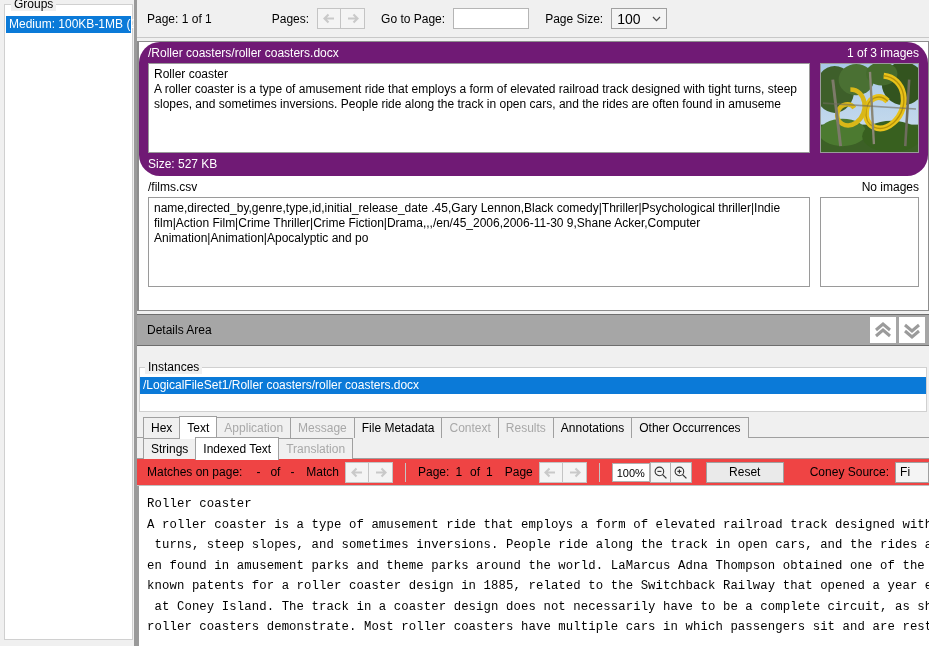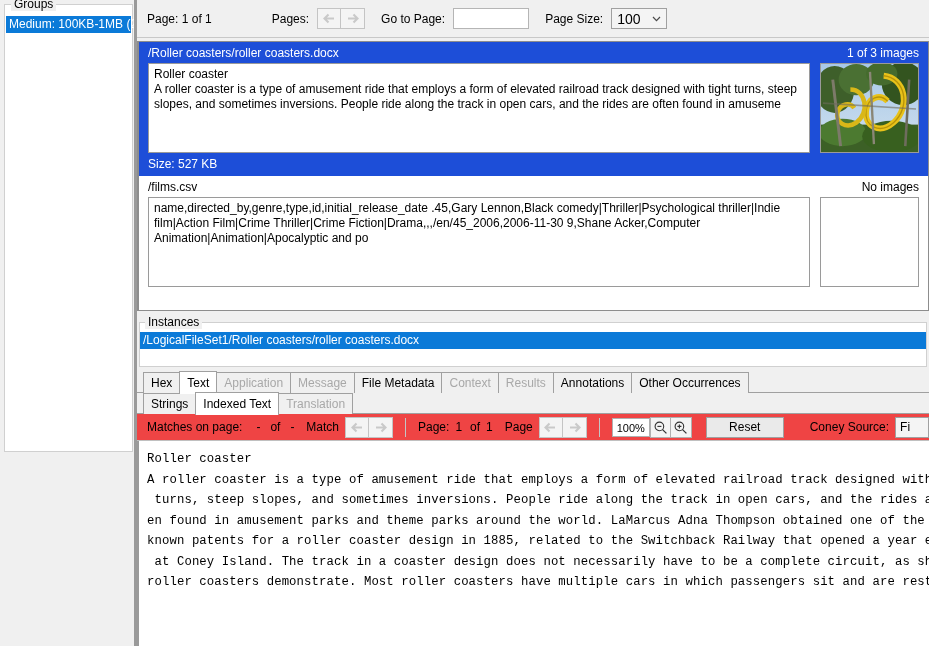--- a/index.html
+++ b/index.html
@@ -31,21 +31,21 @@
     background: #f0f0f0;
     box-sizing: border-box;
     padding: 4px 4px 2px 4px;
     position: relative;
     flex: 0 0 137px;
   }
   .groupbox {
     position: relative;
     border: 1px solid #d0d0d0;
     background: #ffffff;
-    height: 448px;
+    height: 636px;
     box-sizing: border-box;
     padding-top: 8px;
   }
   .groupbox-title {
     position: absolute;
     top: -8px;
     left: 6px;
     background: #f0f0f0;
     padding: 0 3px;
     font-size: 12px;
@@ -153,21 +153,21 @@
     box-sizing: border-box;
     padding: 0;
   }
   .result-head {
     display: flex;
     justify-content: space-between;
     align-items: center;
     padding: 4px 9px 3px 9px;
     font-size: 12px;
   }
-  .result.selected { background: #1d4ed8; color: #ffffff; }
+  .result.selected { background: #701a75; color: #ffffff; border-radius: 21px; }
   .result.selected .result-head { color: #ffffff; }
   .result-body {
     display: flex;
     align-items: flex-start;
     padding: 0 9px 0 9px;
   }
   .snippet {
     flex: 1 1 auto;
     height: 90px;
     background: #ffffff;
@@ -228,21 +228,21 @@
     padding: 0 2px 2px 2px;
     box-sizing: border-box;
   }
   .instances-box {
     position: relative;
     border: 1px solid #d0d0d0;
     background: #ffffff;
     height: 45px;
     box-sizing: border-box;
     padding-top: 9px;
-    margin-top: 11px;
+    margin-top: 21px;
   }
   .instances-title {
     position: absolute;
     top: -8px;
     left: 5px;
     background: #f0f0f0;
     padding: 0 3px;
     font-size: 12px;
     line-height: 14px;
   }
@@ -470,20 +470,37 @@
         <div class="result-body">
           <div class="snippet">name,directed_by,genre,type,id,initial_release_date
 .45,Gary Lennon,Black comedy|Thriller|Psychological thriller|Indie film|Action Film|Crime Thriller|Crime Fiction|Drama,,,/en/45_2006,2006-11-30
 9,Shane Acker,Computer Animation|Animation|Apocalyptic and po</div>
           <div class="thumb-wrap empty"></div>
         </div>
         <div class="result-foot">&nbsp;</div>
       </div>
     </div>
 
+    <div class="details-bar">
+      <span class="title">Details Area</span>
+      <span class="chev-btns">
+        <span class="chev-btn">
+          <svg width="20" height="20" viewBox="0 0 20 20">
+            <path d="M3 10 L10 4 L17 10" fill="none" stroke="#9b9b9b" stroke-width="3"></path>
+            <path d="M3 16 L10 10 L17 16" fill="none" stroke="#9b9b9b" stroke-width="3"></path>
+          </svg>
+        </span>
+        <span class="chev-btn">
+          <svg width="20" height="20" viewBox="0 0 20 20">
+            <path d="M3 5 L10 11 L17 5" fill="none" stroke="#9b9b9b" stroke-width="3"></path>
+            <path d="M3 11 L10 17 L17 11" fill="none" stroke="#9b9b9b" stroke-width="3"></path>
+          </svg>
+        </span>
+      </span>
+    </div>
 
     <div class="instances-wrap">
       <div class="instances-box">
         <div class="instances-title">Instances</div>
         <div class="instance-item selected">/LogicalFileSet1/Roller coasters/roller coasters.docx</div>
       </div>
     </div>
 
     <div class="tabrow row1">
       <div class="tab">Hex</div>

